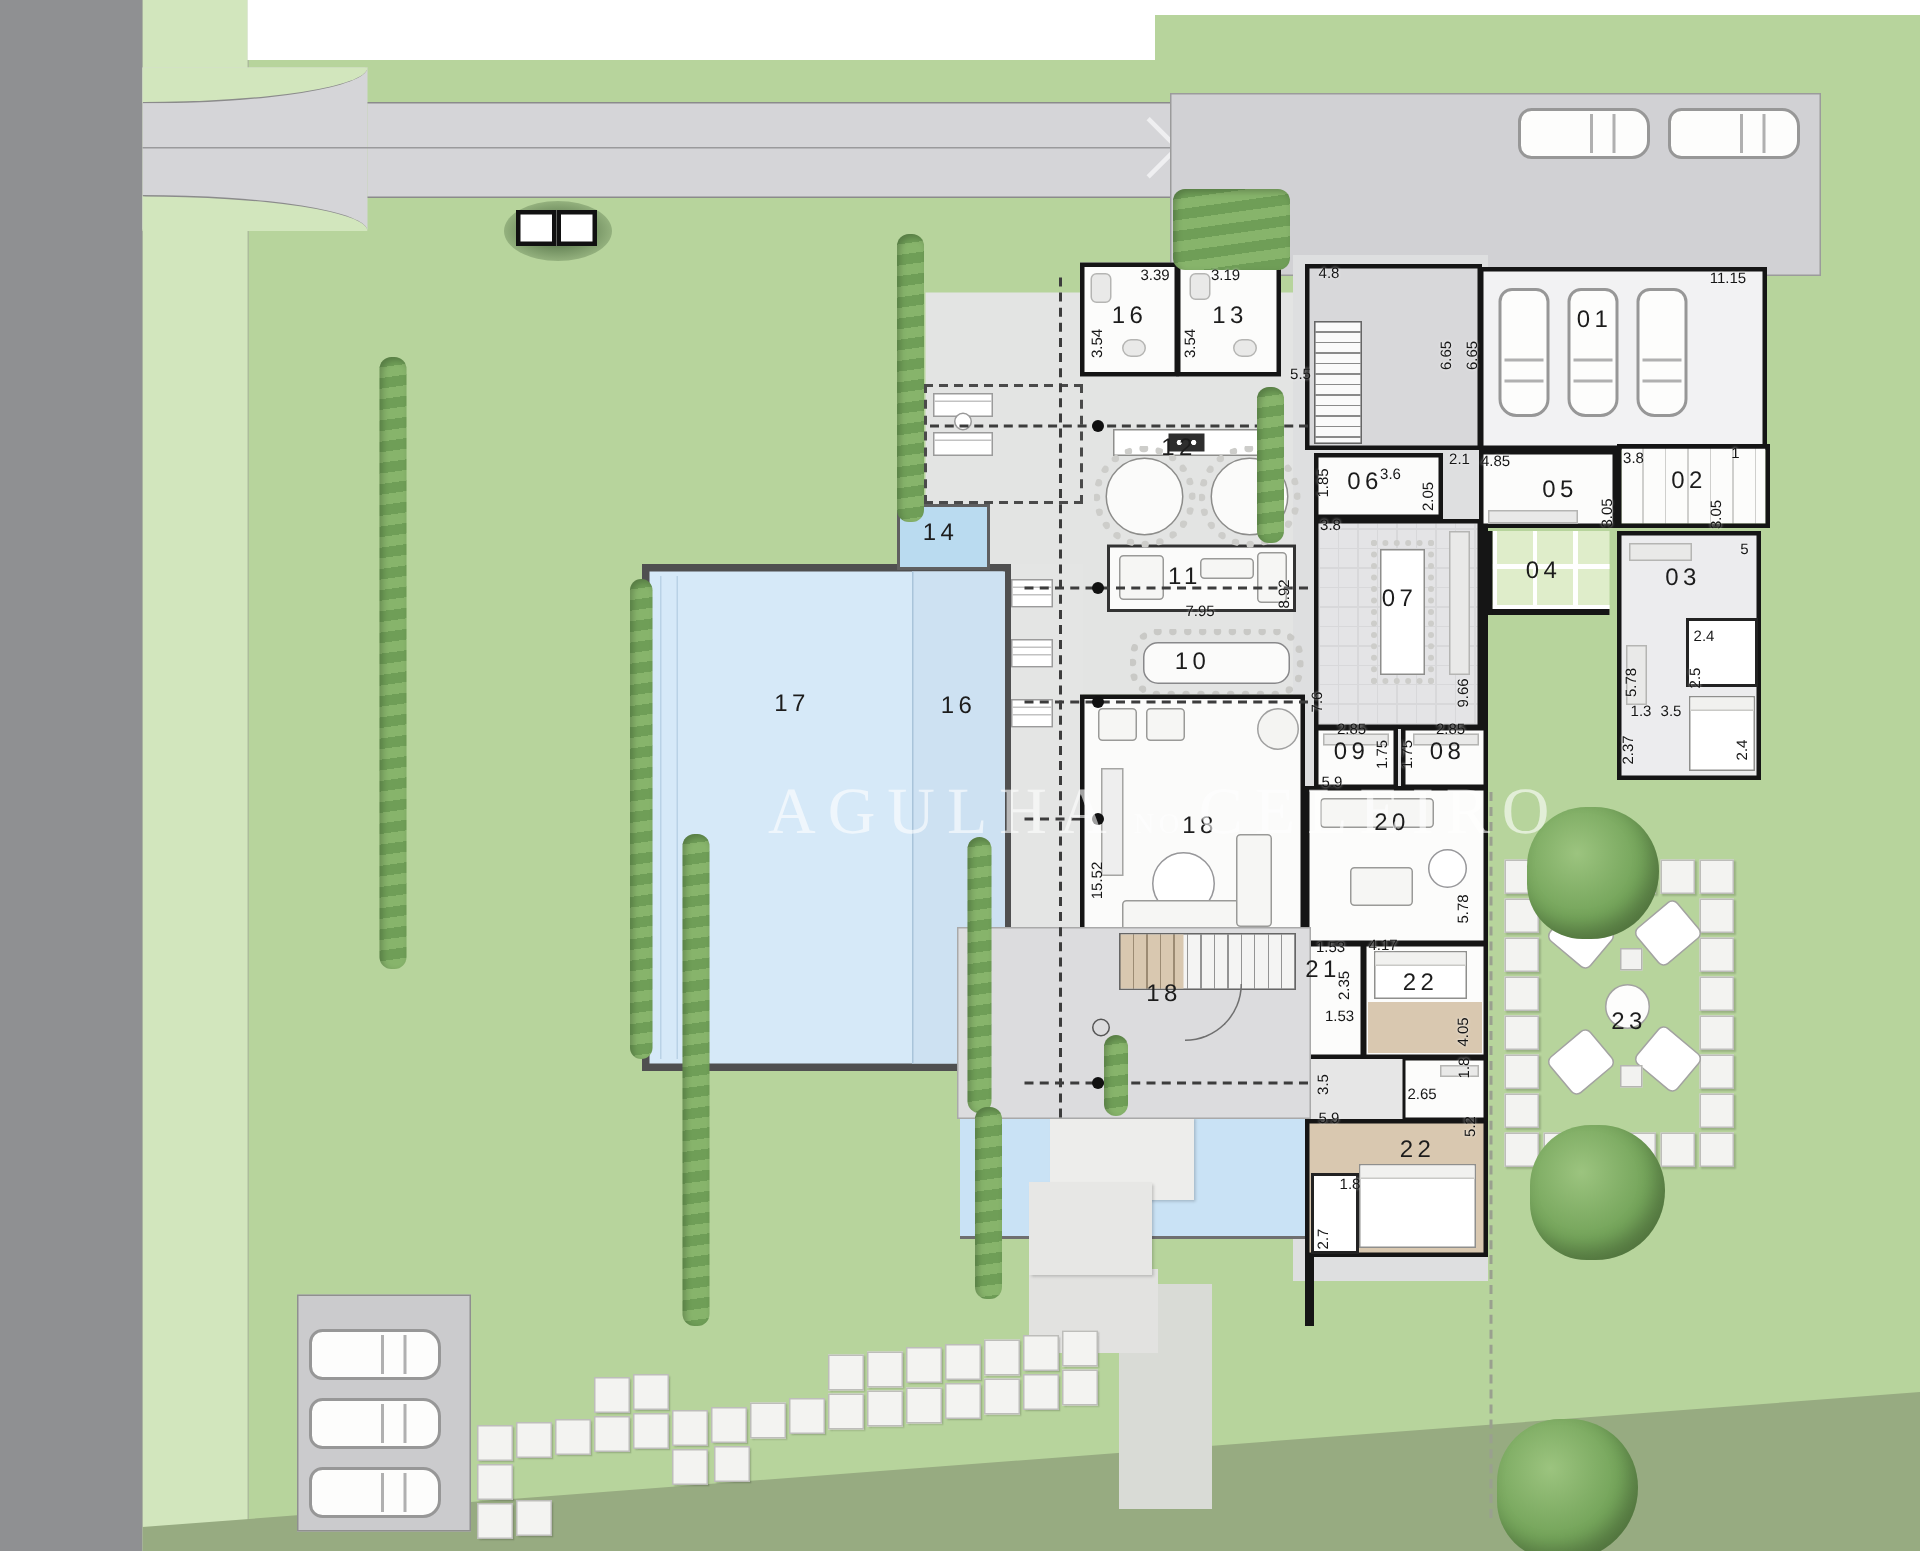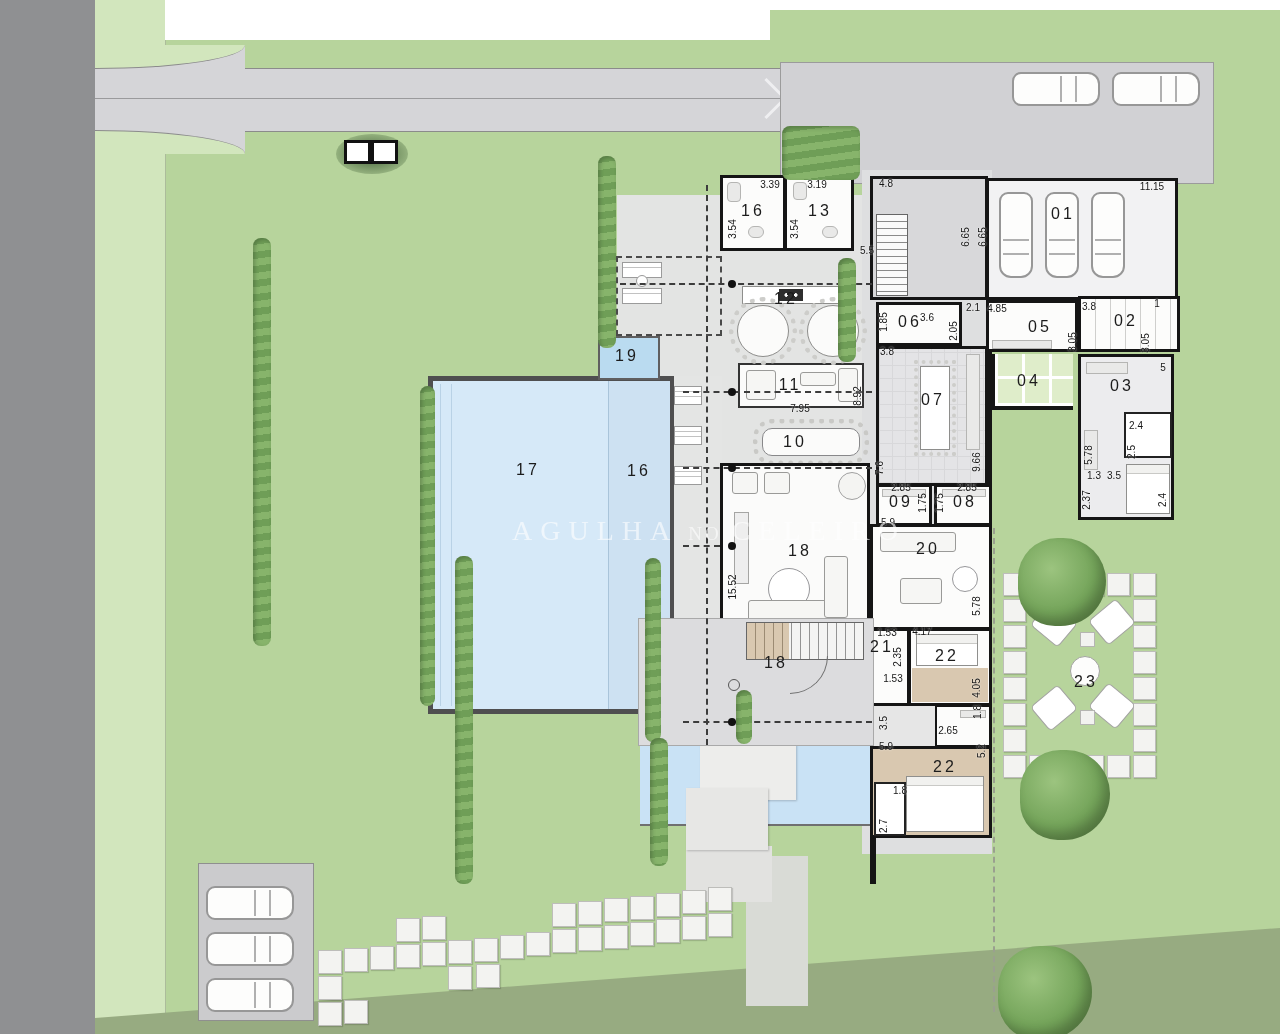--- a/index.html
+++ b/index.html
@@ -37,21 +37,21 @@
   .lounger{position:absolute;background:#fff;border:1px solid #9b9b9b;box-sizing:border-box;}
   .lounger i{display:block;border-top:1px solid #c2c2c2;margin-top:4px;}
   .fixture{position:absolute;background:#e9e9e8;border:1px solid #b5b5b3;box-sizing:border-box;}
   .table-round{position:absolute;border-radius:50%;background:#fbfbfa;border:1px solid #8d8d8b;
     outline:5px dotted #cdcdca;outline-offset:3px;box-sizing:border-box;}
   .sofa{position:absolute;background:#f6f6f4;border:1px solid #9a9a98;border-radius:3px;box-sizing:border-box;}
   .bed{position:absolute;background:#fff;border:1px solid #8f8f8d;box-sizing:border-box;}
   .bed i{display:block;height:8px;border-bottom:1px solid #c9c9c6;background:#f1f1ef;}
   #watermark{position:absolute;left:512px;top:515px;display:flex;align-items:baseline;gap:10px;
     color:rgba(255,255,255,.6);font-family:"Liberation Serif",serif;z-index:60;}
-  #watermark .big{font-size:28px;letter-spacing:8px;}
+  #watermark .big{font-size:44px;letter-spacing:8px;}
   #watermark .small{font-size:19px;letter-spacing:3px;}
   .arc{position:absolute;border:1.5px solid #6f6f6f;box-sizing:border-box;background:transparent;}
 </style>
 </head>
 <body>
 
 <div id="plan">
 
   <div class="a" style="left:95px;top:0;width:1185px;height:1034px;background:#b7d49c;"></div>
   <div class="a" style="left:0;top:0;width:95px;height:1034px;background:#8f9092;border-right:2px solid #777;"></div>
@@ -337,21 +337,21 @@
       <div class="room-label" style="left: 1040px; top: 327px; text-align: center;">05</div>
       <div class="room-label" style="left: 910px; top: 322px;">06</div>
       <div class="room-label" style="left: 933px; top: 400px;">07</div>
       <div class="room-label" style="left: 965px; top: 502px;">08</div>
       <div class="room-label" style="left: 901px; top: 502px;">09</div>
       <div class="room-label" style="left: 795px; top: 442px;">10</div>
       <div class="room-label" style="left: 790px; top: 385px;">11</div>
       <div class="room-label" style="left: 786px; top: 299px;">12</div>
       <div class="room-label" style="left: 820px; top: 211px;">13</div>
       <div class="room-label" style="left: 753px; top: 211px;">16</div>
-      <div class="room-label" style="left: 627px; top: 356px;">19</div>
+      <div class="room-label" style="left: 627px; top: 356px;">14</div>
       <div class="room-label" style="left: 639px; top: 471px;">16</div>
       <div class="room-label" style="left: 528px; top: 470px;">17</div>
       <div class="room-label" style="left: 800px; top: 551px;">18</div>
       <div class="room-label" style="left: 776px; top: 663px;">18</div>
       <div class="room-label" style="left: 928px; top: 549px;">20</div>
       <div class="room-label" style="left: 882px; top: 647px;">21</div>
       <div class="room-label" style="left: 947px; top: 656px;">22</div>
       <div class="room-label" style="left: 945px; top: 767px;">22</div>
       <div class="room-label" style="left: 1086px; top: 682px;">23</div>
       <div class="dim" style="left: 770px; top: 184px;">3.39</div>

